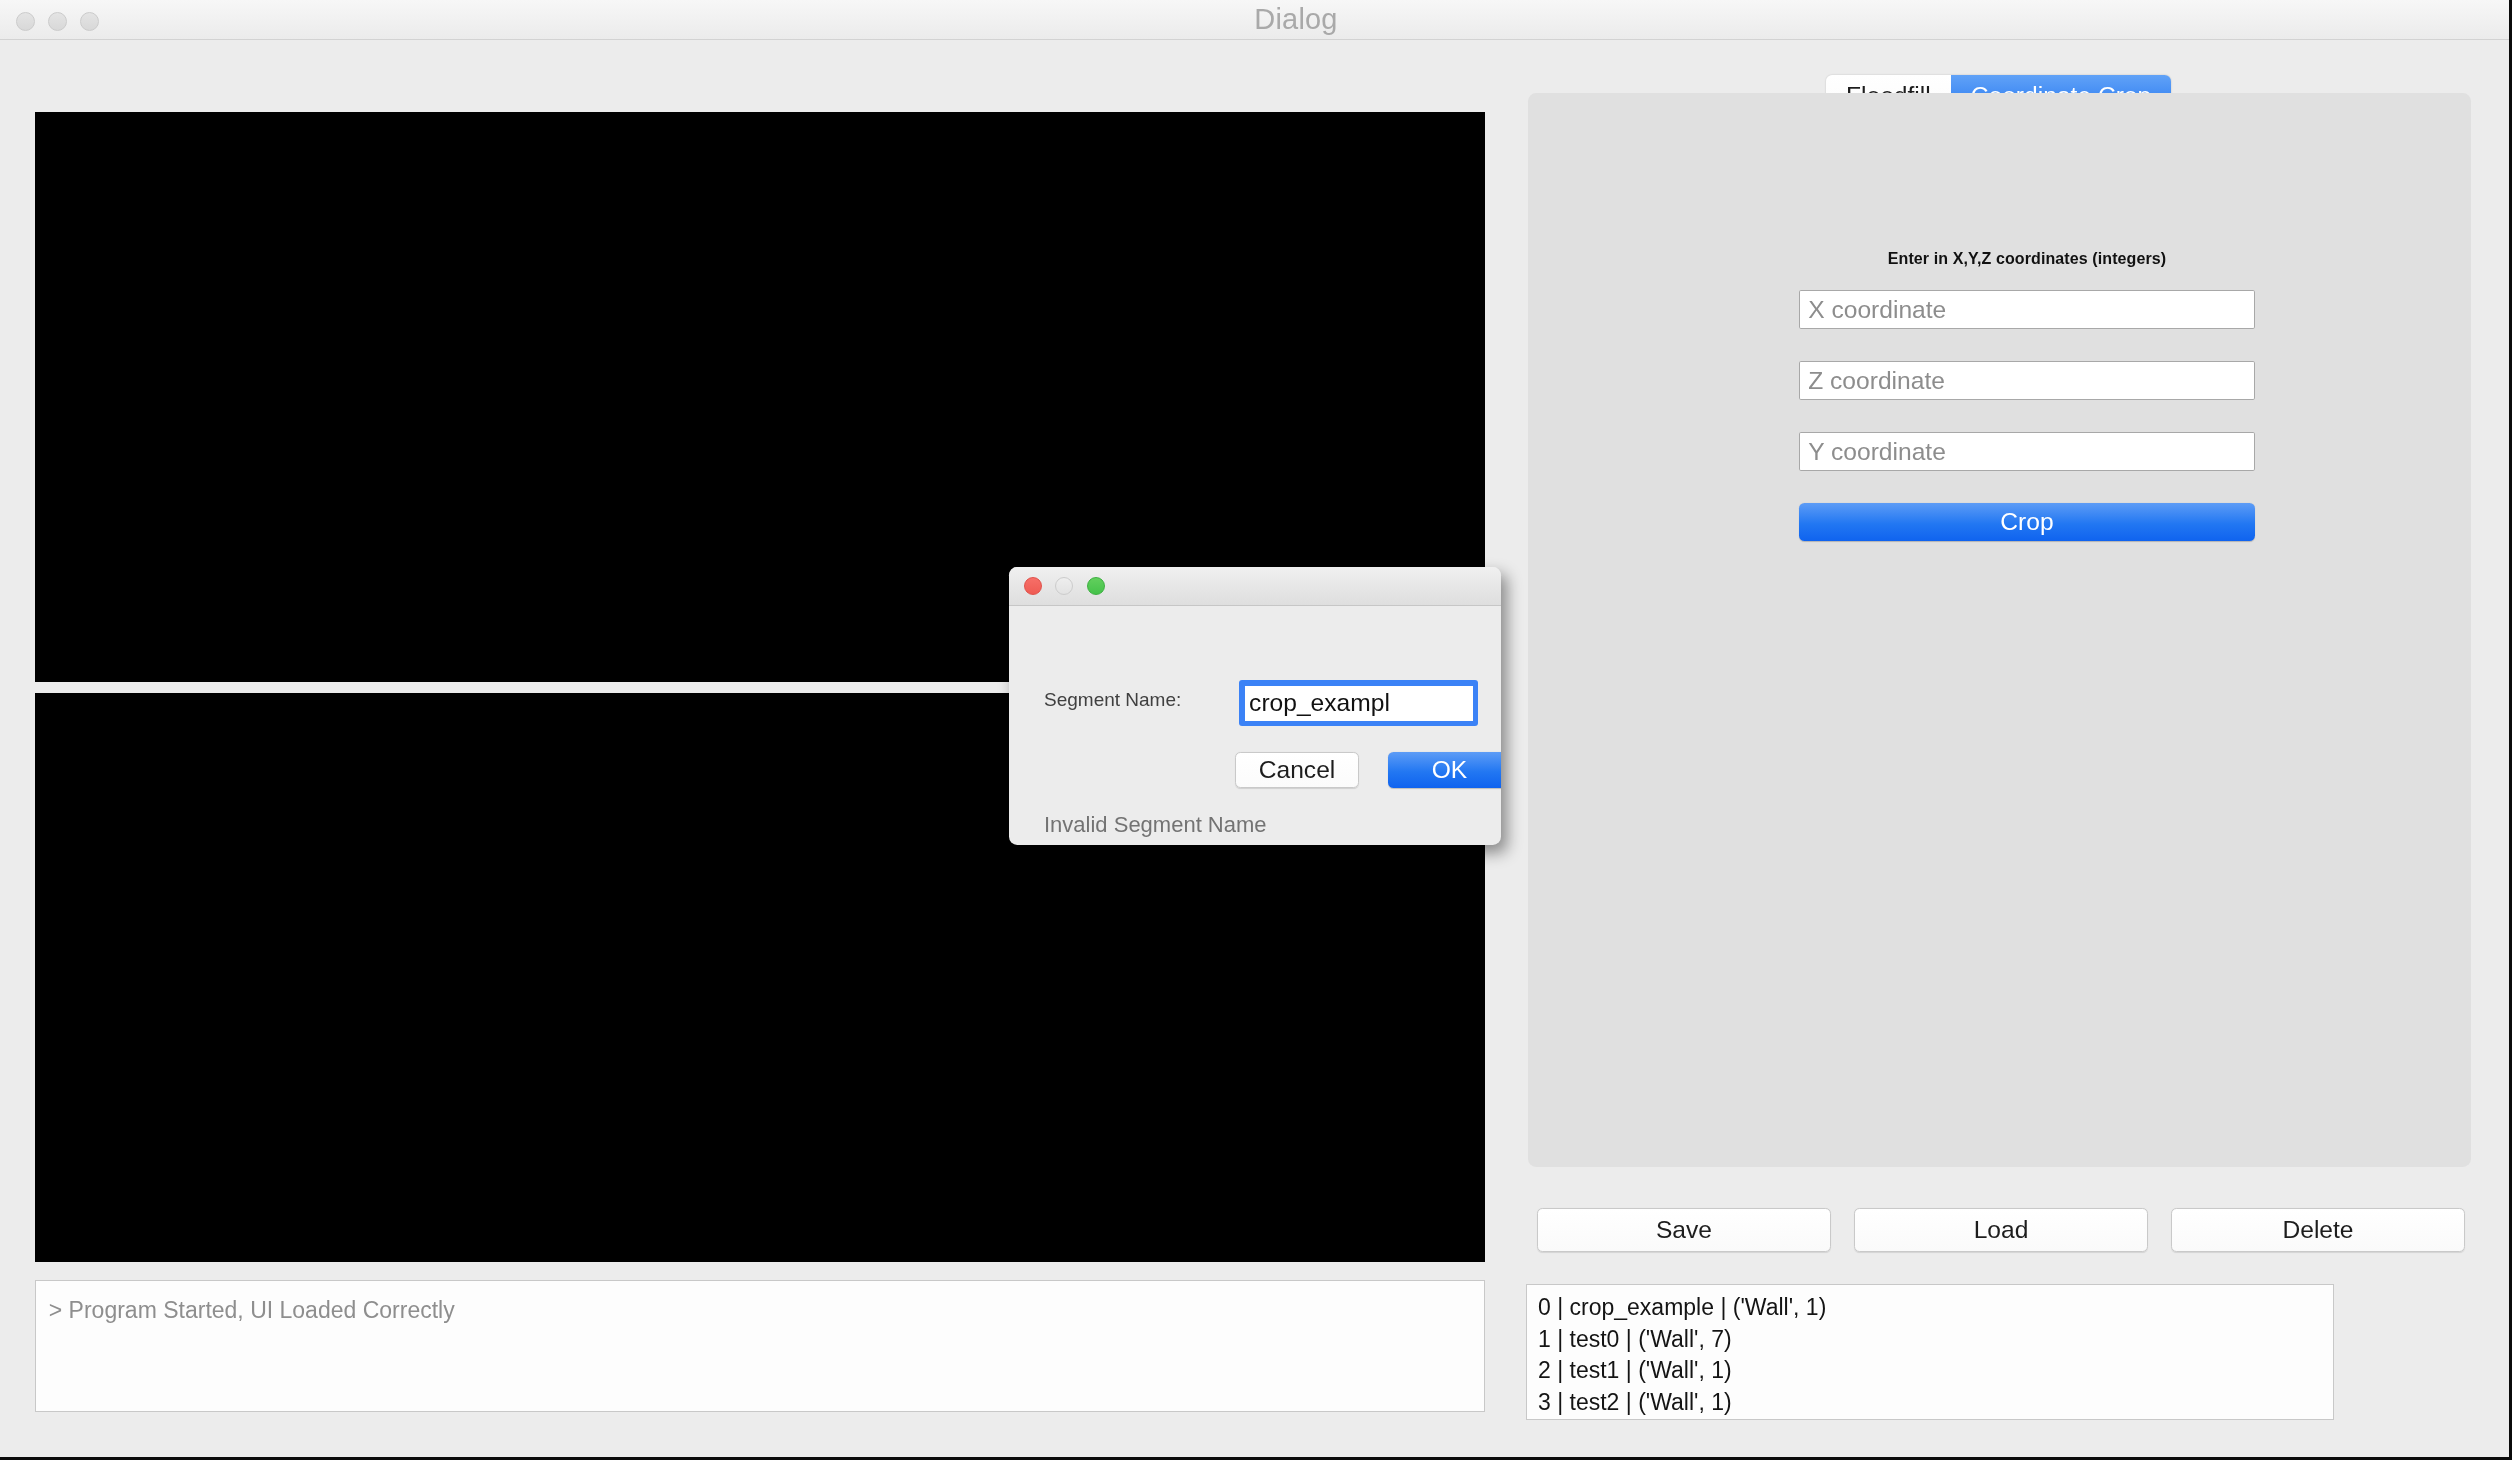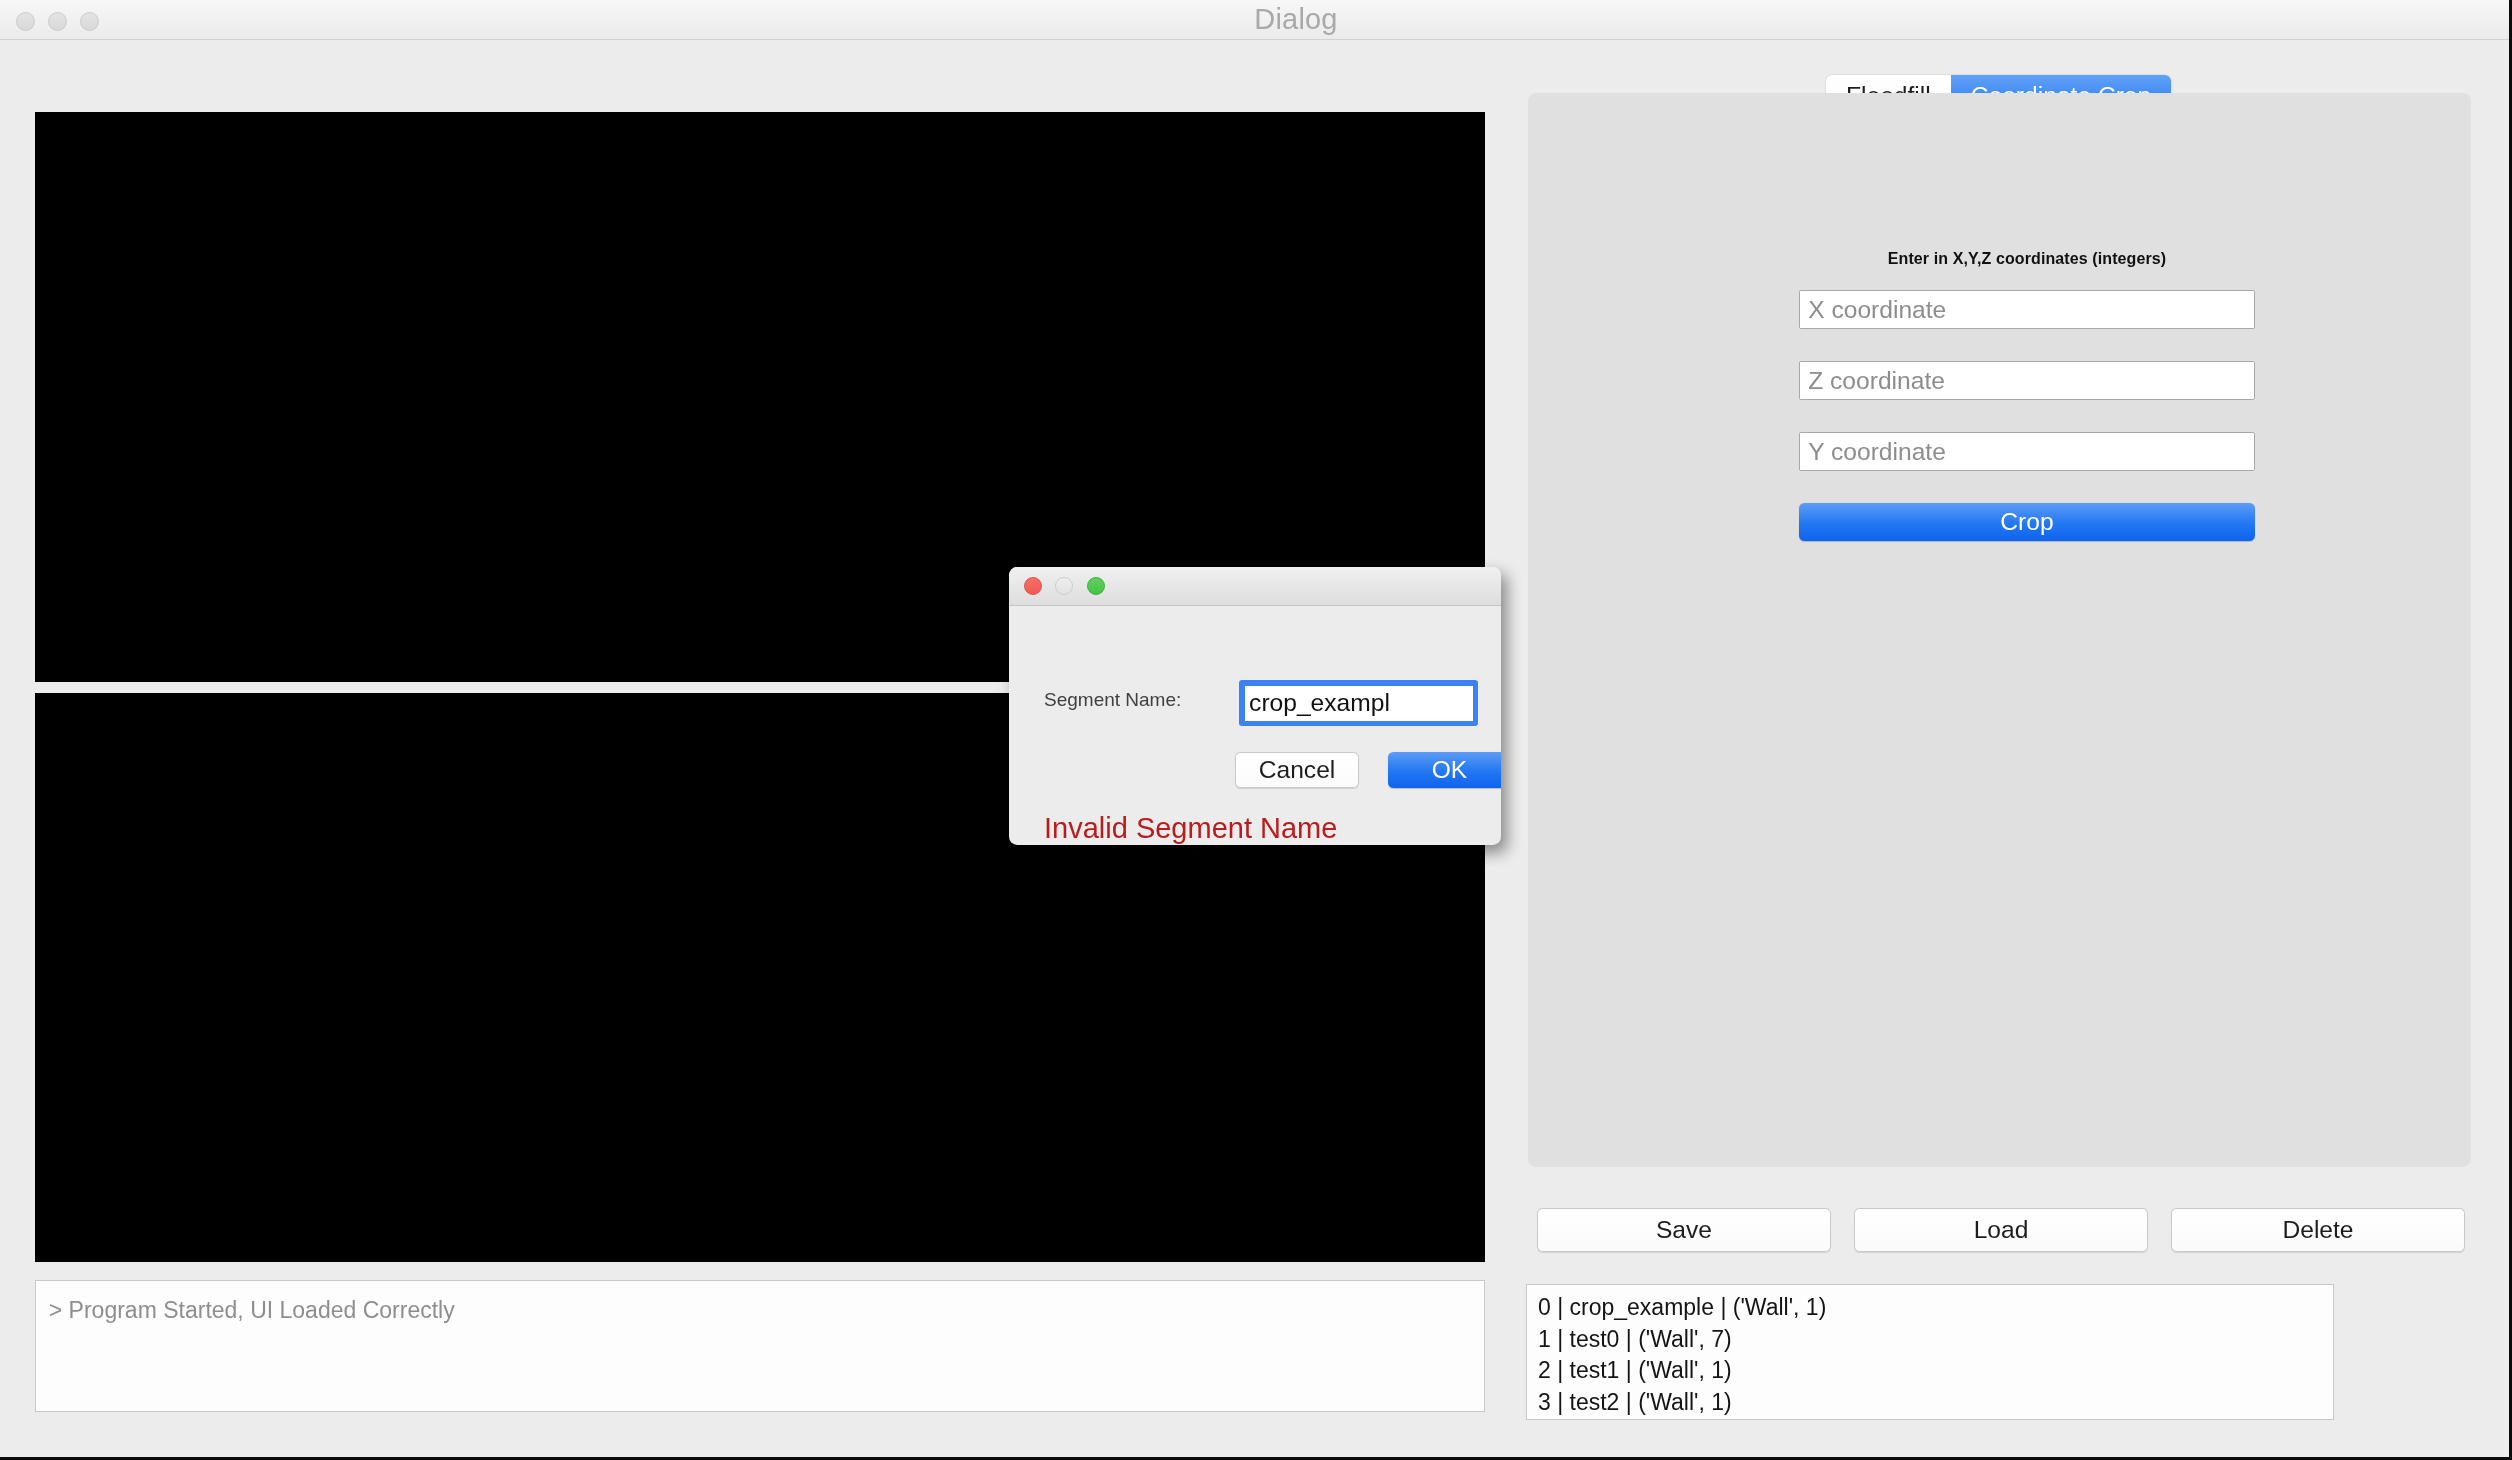--- a/index.html
+++ b/index.html
@@ -295,22 +295,22 @@
     color: #fff;
     font-size: 24.6px;
     font-family: "Liberation Sans", sans-serif;
     cursor: default;
     box-shadow: 0 0.9px 0.9px rgba(0,0,0,0.2);
   }
   #modal-error {
     position: absolute;
     left: 35px;
     top: 206px;
-    font-size: 29px;
-    color: #b91c1c;
+    font-size: 22px;
+    color: #737373;
   }
 
   
   .win-edge-r { position:absolute; right:0; top:0; width:2.7px; height:1460px; background:#0b0b0b; }
   .win-edge-b { position:absolute; left:0; bottom:0; width:2512px; height:2.7px; background:#0b0b0b; }
 </style>
 </head>
 <body>
 
 <div id="app">

